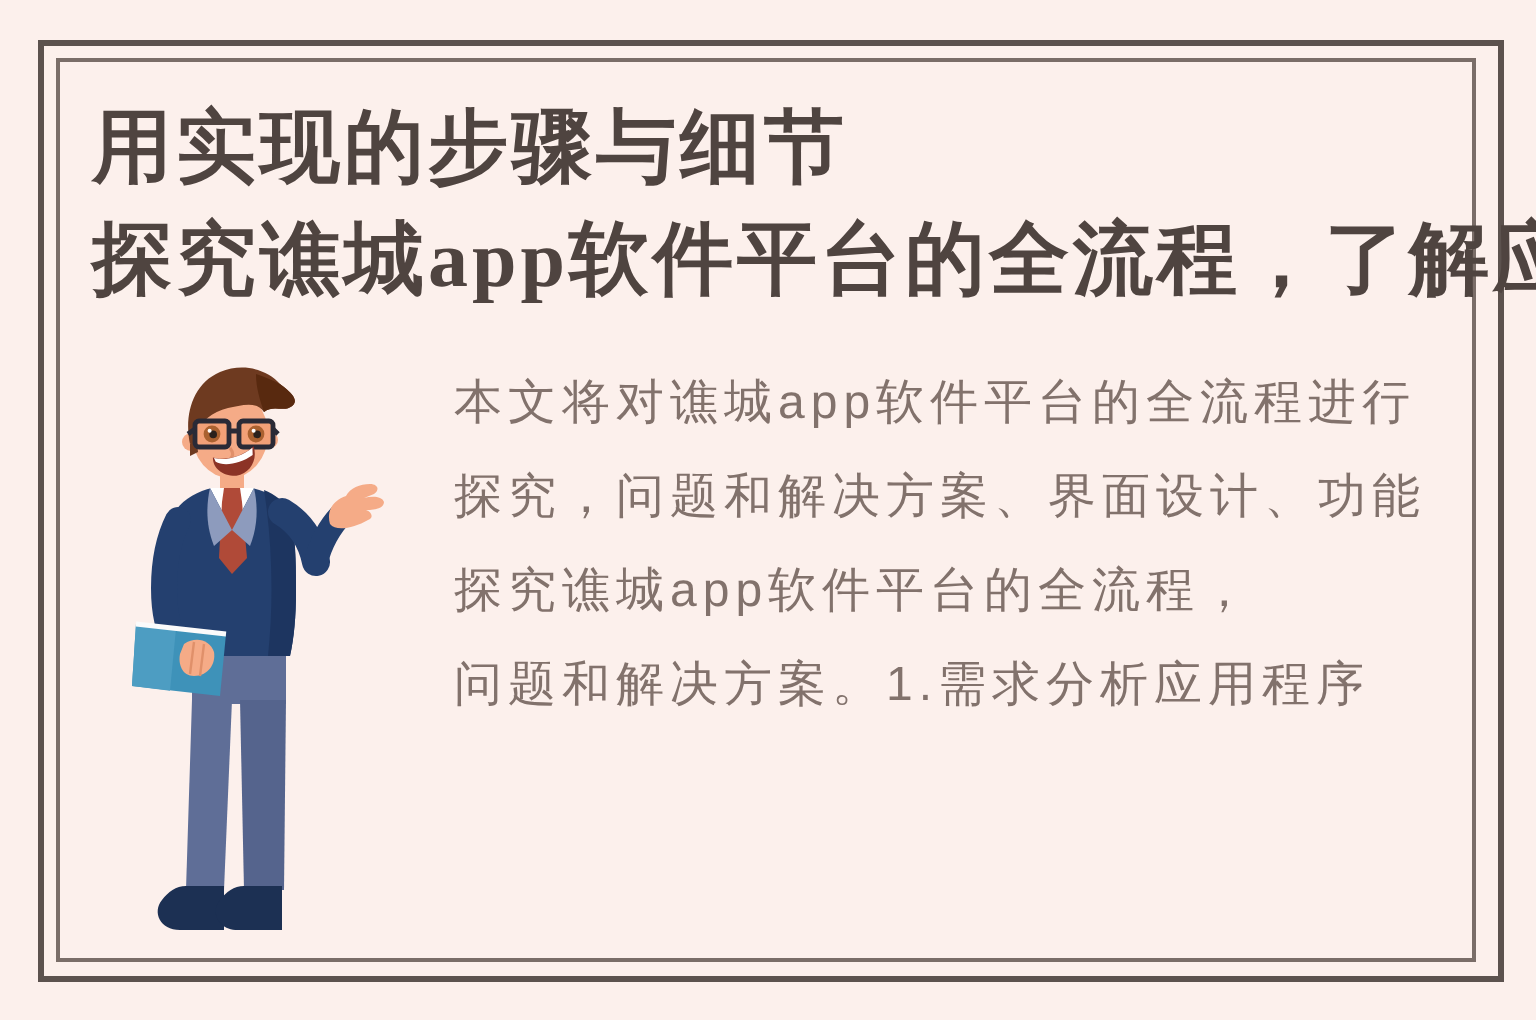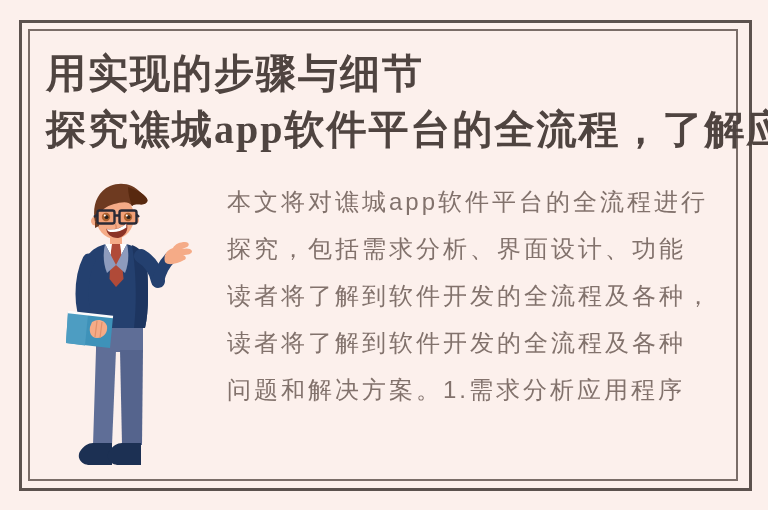--- a/index.html
+++ b/index.html
@@ -100,19 +100,18 @@
 
     <path fill="none" stroke-width="1.6" d="M63,42 C64.5,44 65,46 63,47.5" stroke="#e0906a"></path>
     <g transform="rotate(-10 65 49)">
       <path d="M55,45 C61,48 70,47 76,43 C77,50 72,56 65,56 C58,55 54,50 55,45 Z" fill="#8c3326"></path>
       <path d="M55.5,45.3 C61,48 69,47 75.3,43.6 L74.8,47.2 C68,50.6 59.5,50.3 56,47.3 Z" fill="#ffffff"></path>
     </g>
   </svg>
 
   <div class="body-text">
     <p class="body-line">本文将对谯城app软件平台的全流程进行</p>
-    <p class="body-line">探究，包括需求分析、界面设计、功能</p>
-    <p class="body-line">读者将了解到软件开发的全流程及各种，</p>
-    <p class="body-line">读者将了解到软件开发的全流程及各种</p>
+    <p class="body-line">探究，问题和解决方案、界面设计、功能</p>
+    <p class="body-line">探究谯城app软件平台的全流程，</p>
     <p class="body-line">问题和解决方案。1.需求分析应用程序</p>
   </div>
 
 </div>
 
 </body></html>

